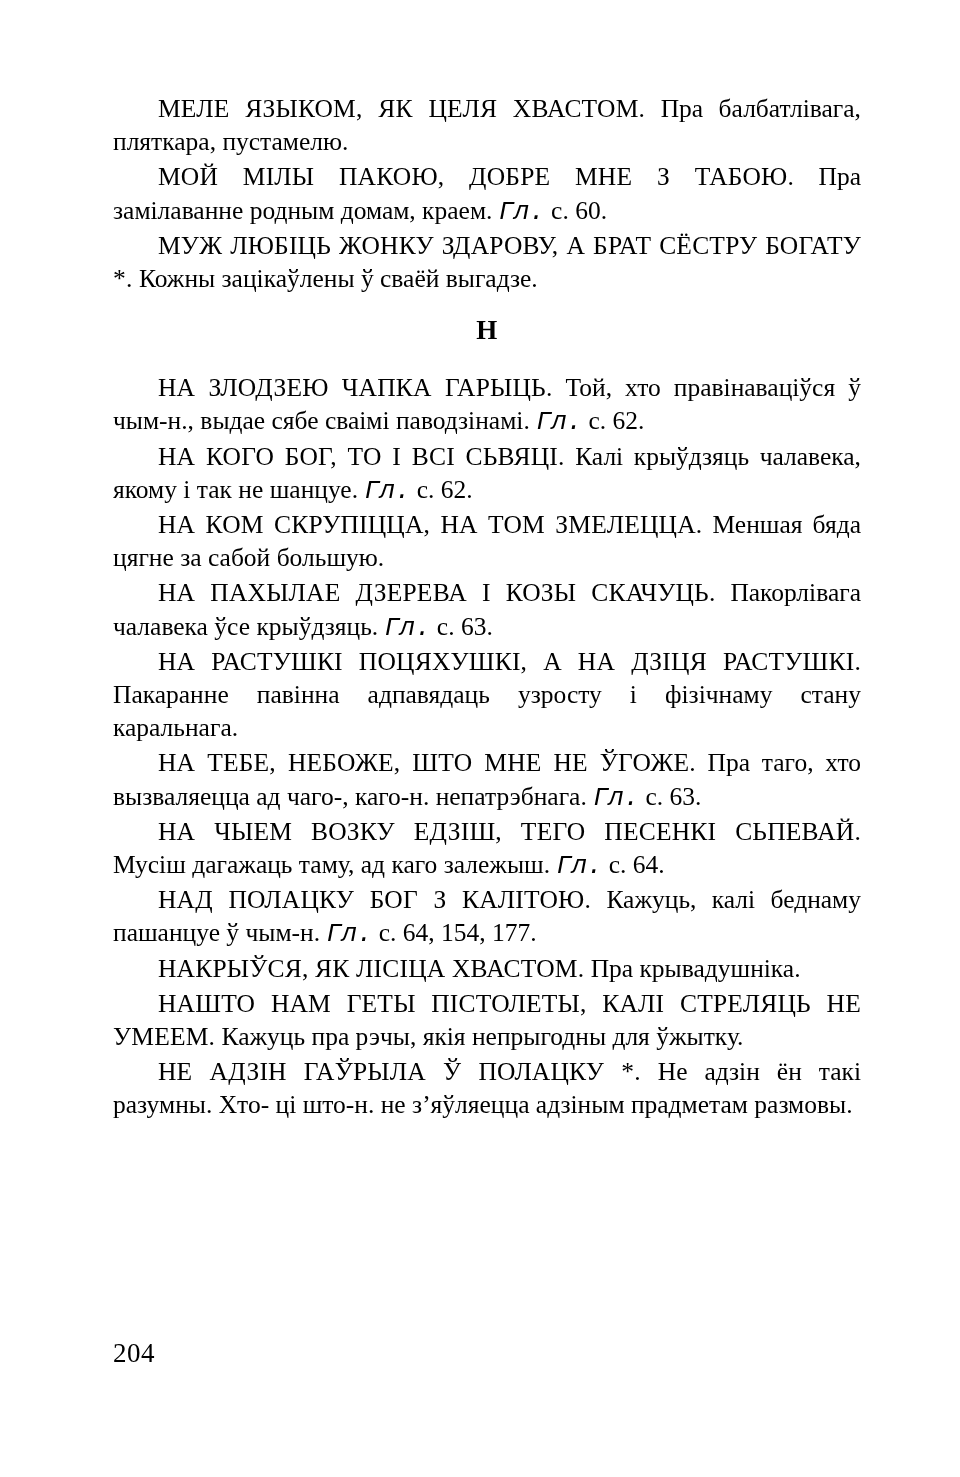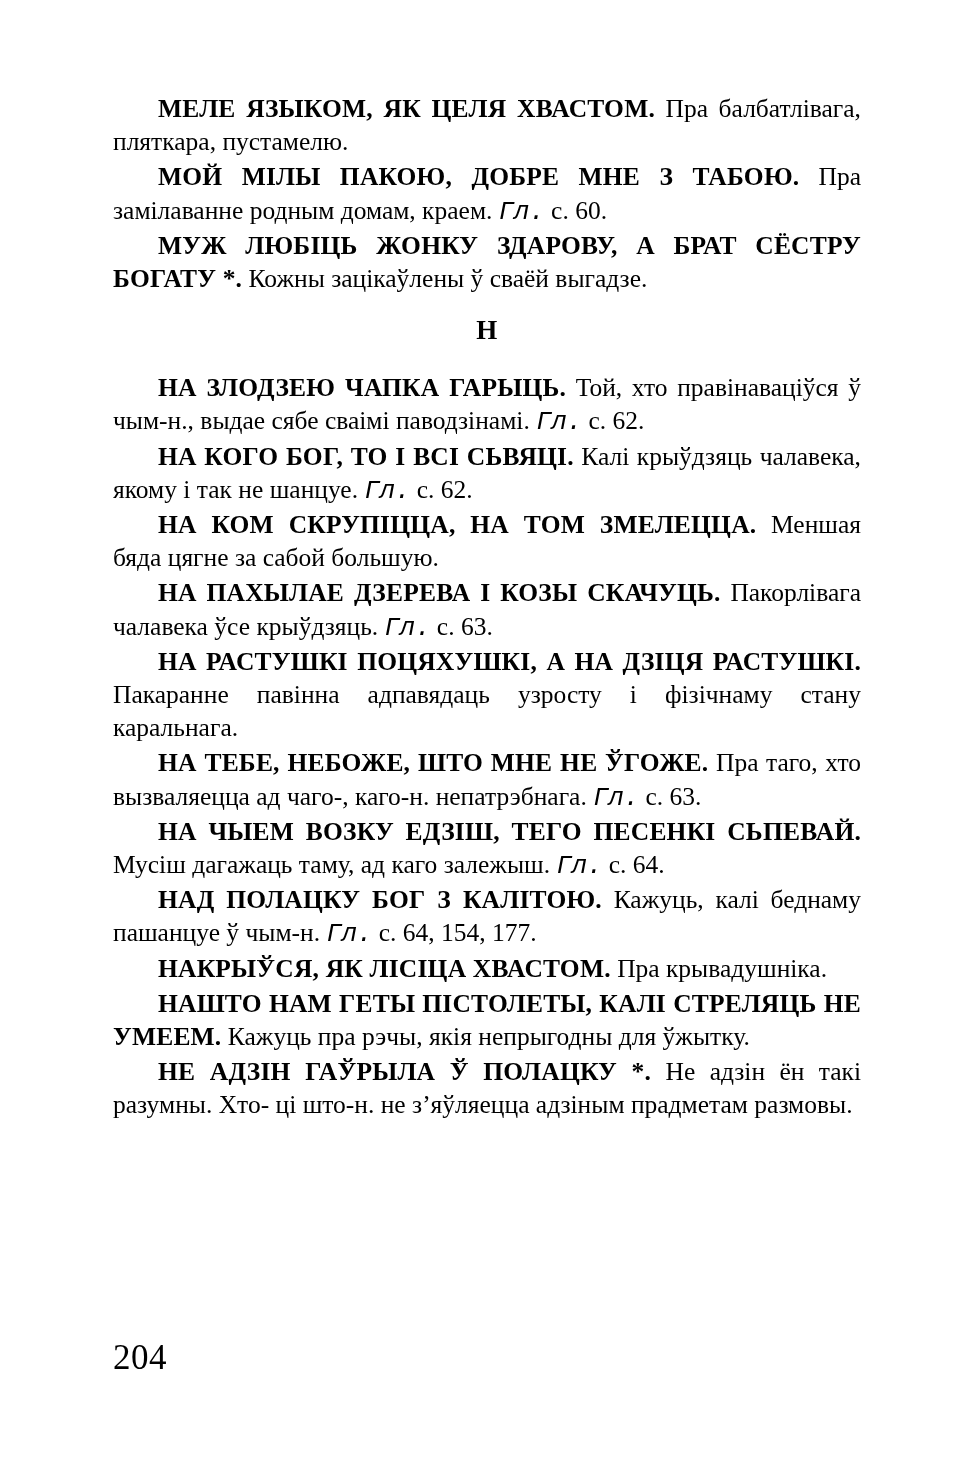--- a/index.html
+++ b/index.html
@@ -27,21 +27,21 @@
     margin: 0;
     text-align: justify;
     text-justify: inter-word;
     font-size: 25.5px;
     line-height: 33.2px;
     text-indent: 45px;
     hyphens: manual;
     -webkit-hyphens: manual;
   }
   .hw {
-    font-weight: bold;
+    font-weight: normal;
     letter-spacing: 0.2px;
   }
   .def {
     font-weight: normal;
   }
   .ref {
     font-style: italic;
     font-family: Liberation Mono, monospace;
   }
   .section-letter {
@@ -57,21 +57,21 @@
     height: 74px;
     position: relative;
   }
   .letter-block .section-letter {
     top: 18px;
   }
   .page-number {
     position: absolute;
     left: 113px;
     top: 1338px;
-    font-size: 35px;
+    font-size: 27px;
     letter-spacing: 0.5px;
   }
 </style>
 </head>
 <body>
 
 <div class="page">
 
   <div class="text-column">
 

